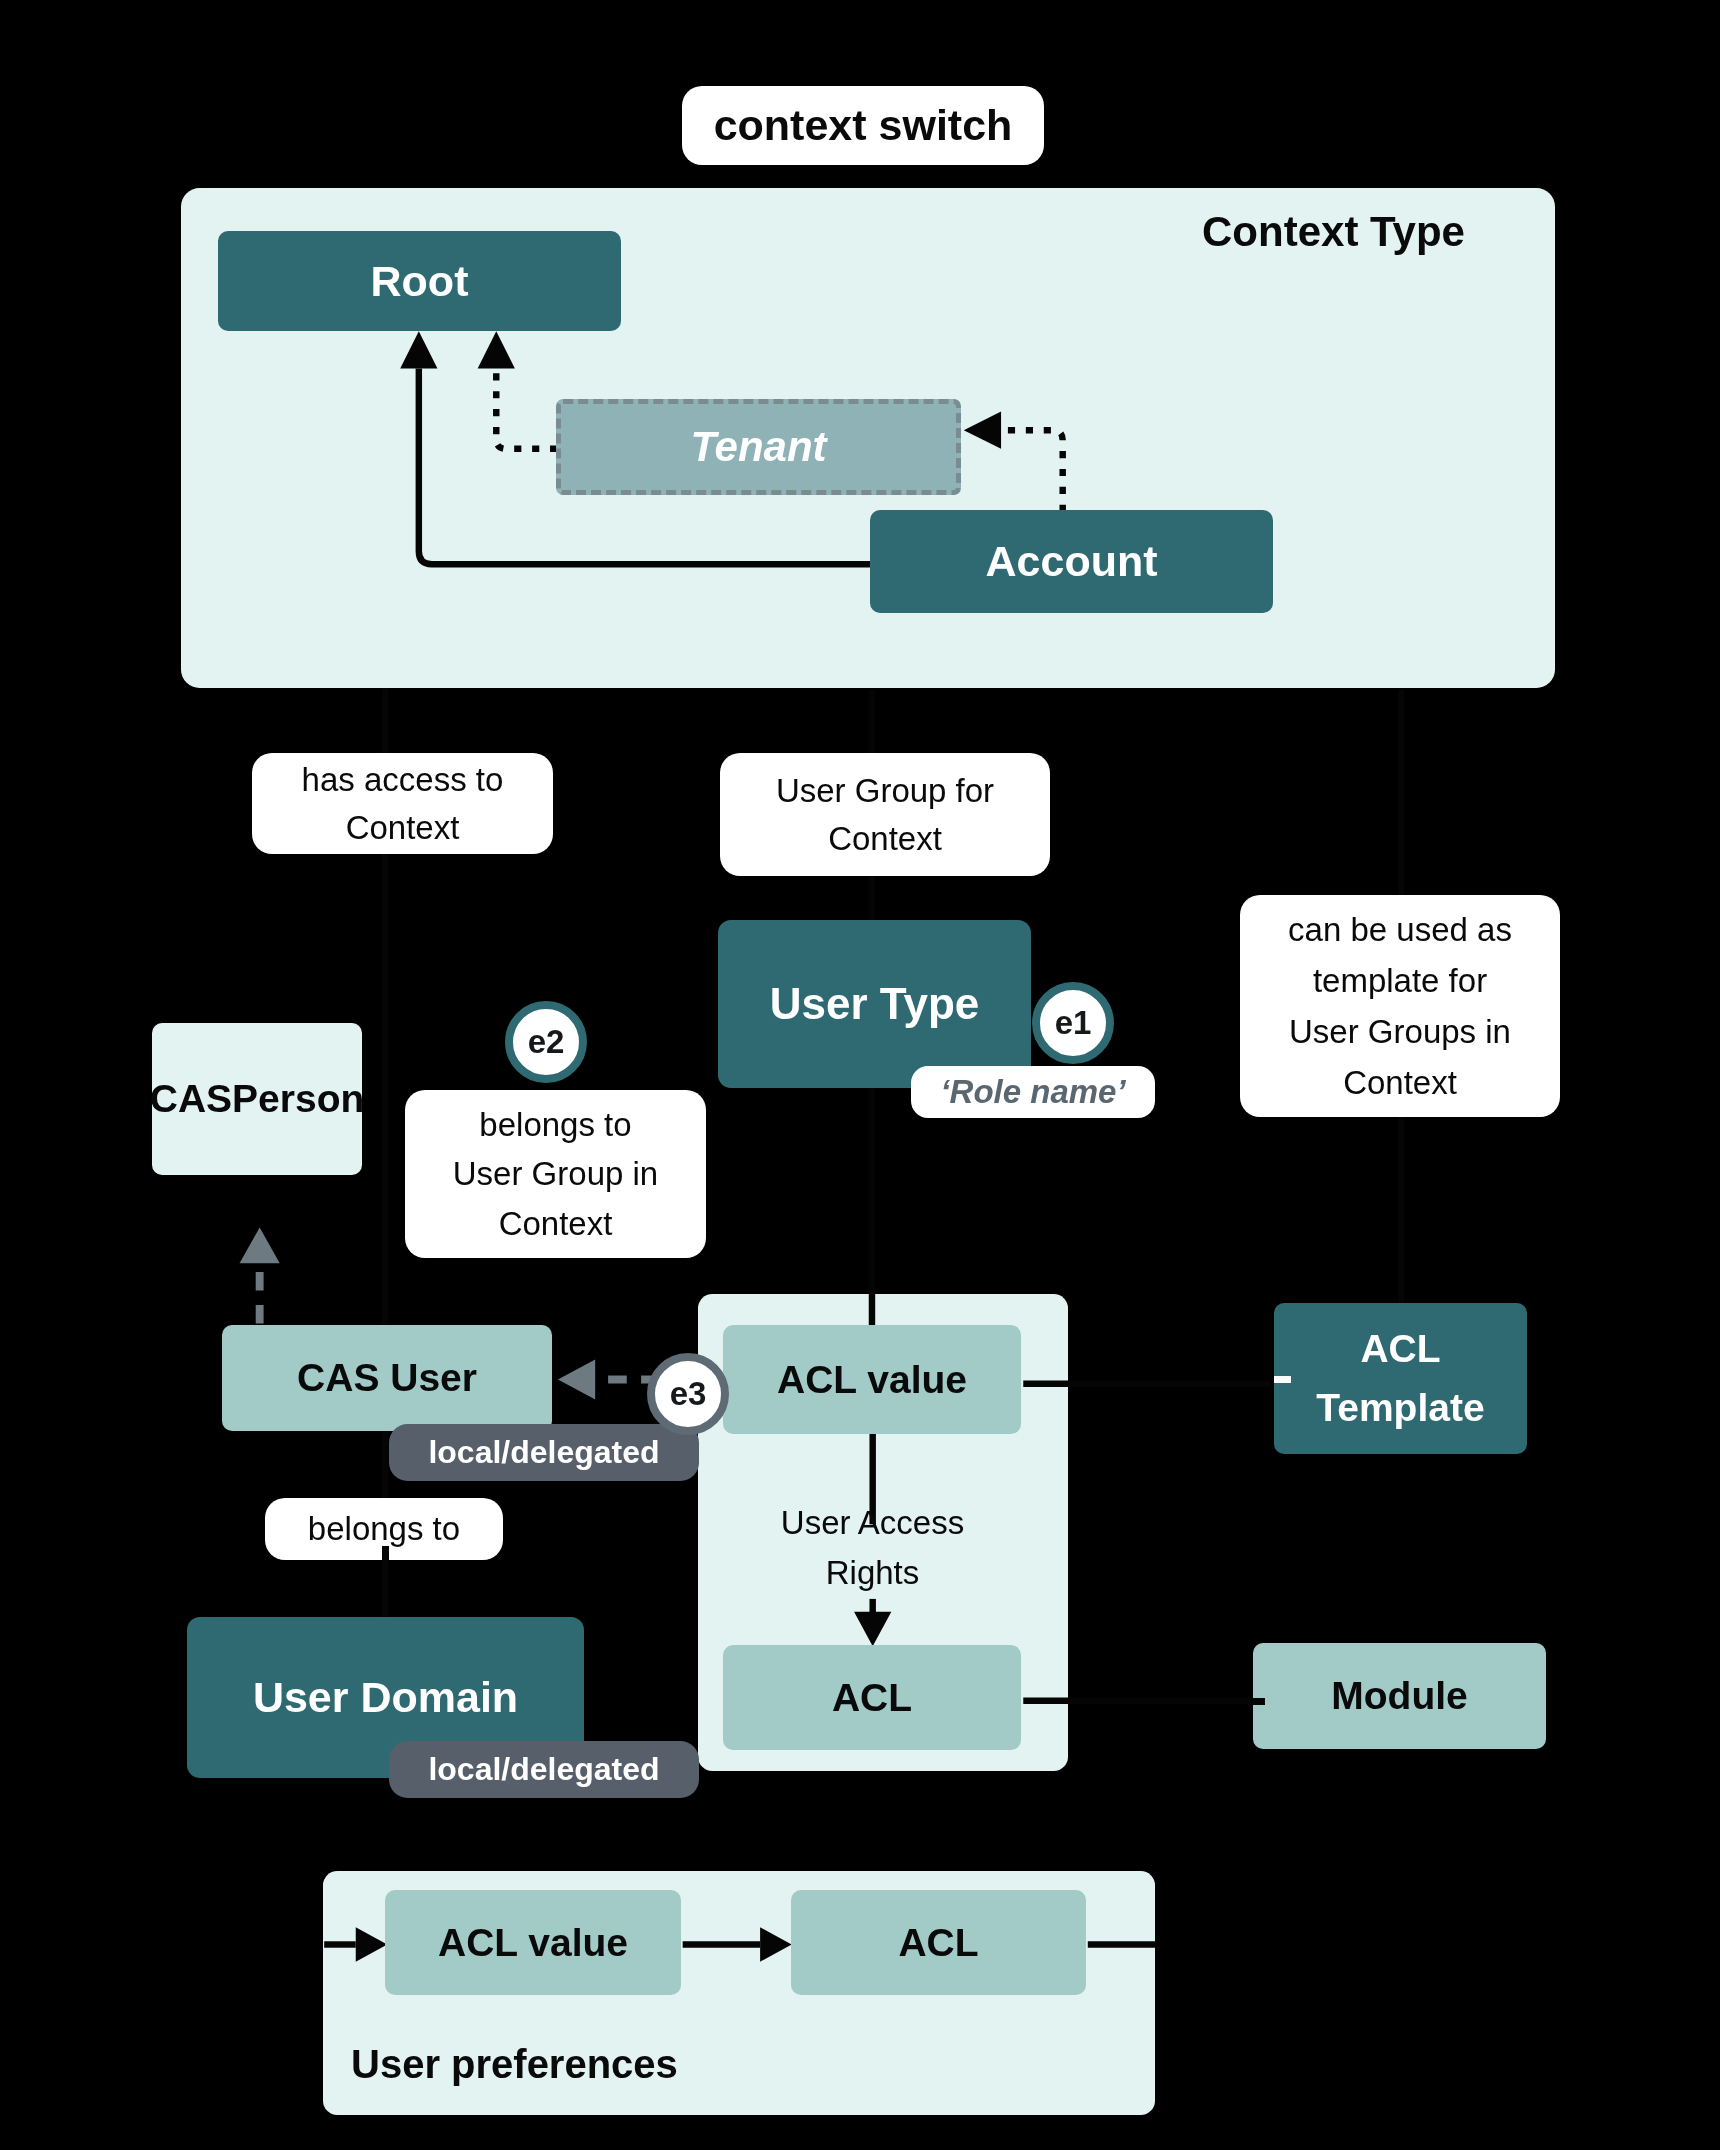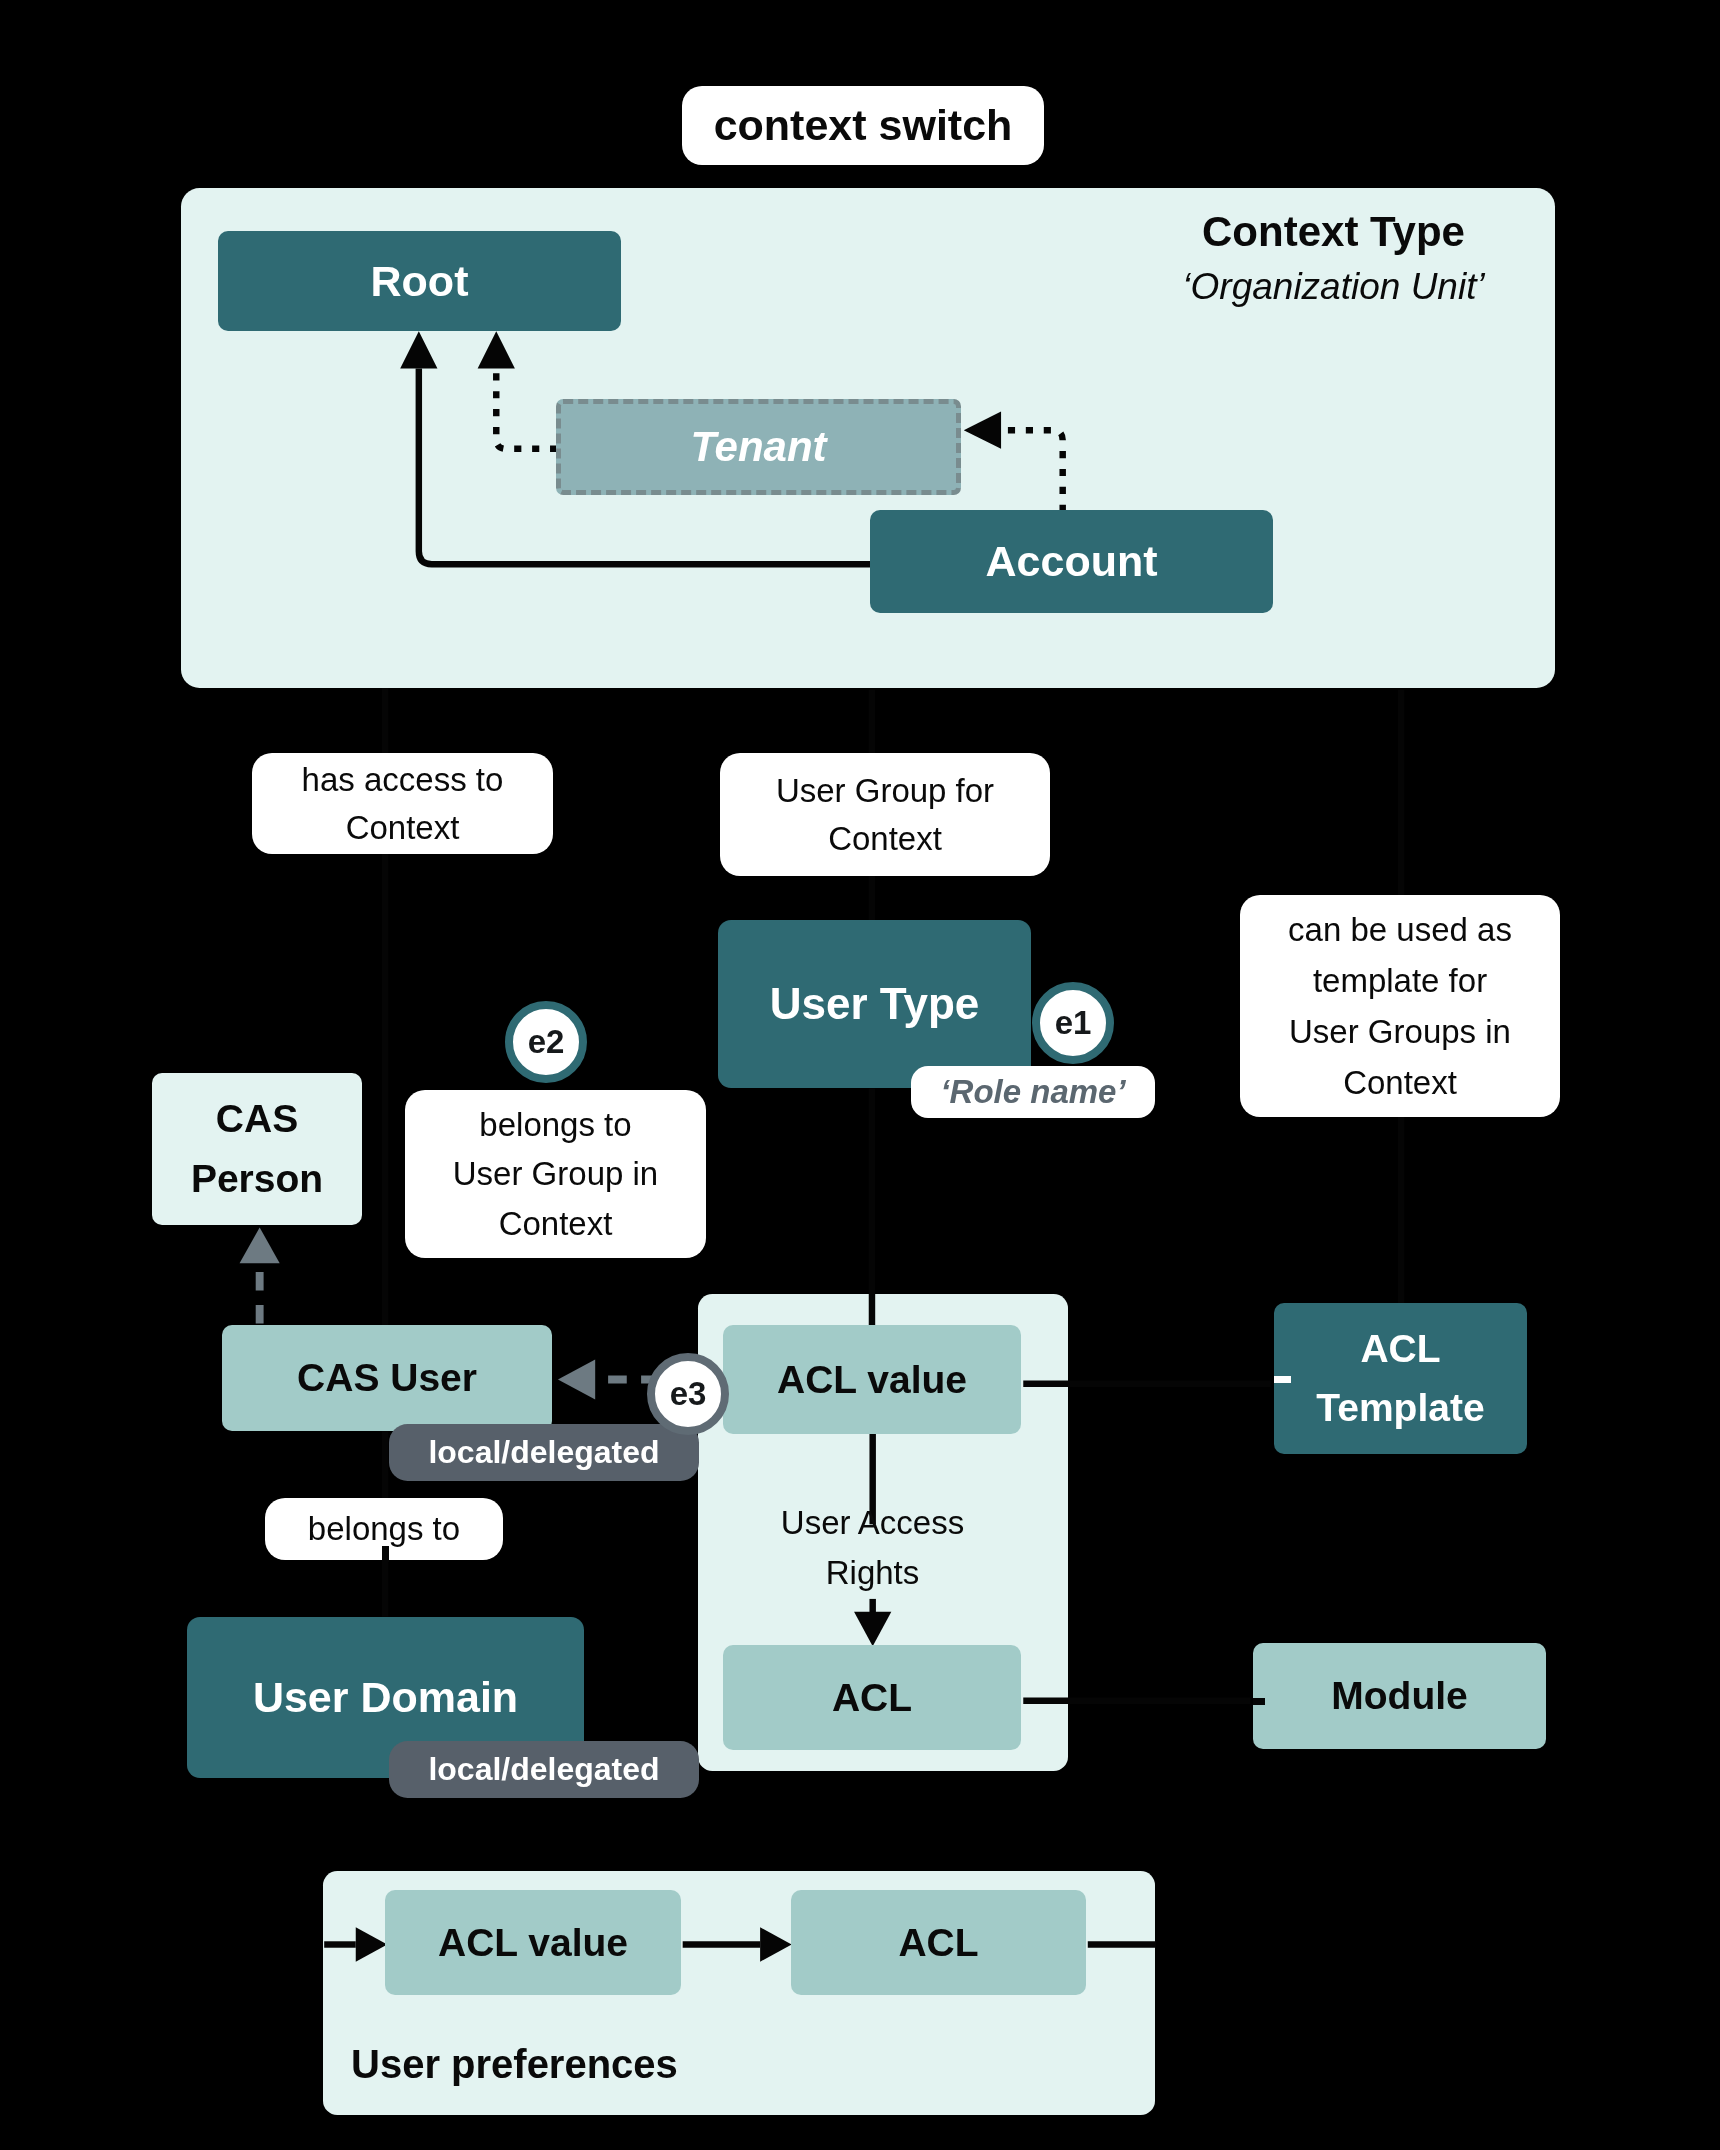--- a/index.html
+++ b/index.html
@@ -77,21 +77,20 @@
   <path d="M 1012 1924 L 830 1924" style="stroke:var(--gray-line);stroke-width:11;stroke-dasharray:26 20;"></path>
   <polygon points="778,1924 830,1896 830,1952" style="fill:var(--gray-line);"></polygon>
 </svg>
 
 <div class="abs bubble" style="left:682px;top:86px;width:362px;height:79px;font-size:43px;font-weight:700;">
   <span>context switch</span>
 </div>
 
 <div class="abs ctype" style="left:1133px;top:208px;width:401px;">
   <div class="t1">Context Type</div>
-  <div class="t2">‘Organization Unit’</div>
 </div>
 
 <div class="abs node dark" style="left:218px;top:231px;width:403px;height:100px;font-size:43px;">
   <span>Root</span>
 </div>
 
 <div class="abs node" style="left:556px;top:399px;width:405px;height:96px;background:var(--tenant-fill);
             border:5.7px dashed var(--tenant-border);color:var(--white);
             font-style:italic;font-weight:700;font-size:42px;border-radius:7.2px;">
   <span>Tenant</span>
@@ -134,21 +133,21 @@
 <div class="abs badge teal" style="left:505px;top:1001px;width:82px;height:82px;">
   <span>e2</span>
 </div>
 
 <div class="abs bubble" style="left:405px;top:1090px;width:301px;height:168px;font-size:33px;line-height:1.5;">
   <div>belongs to</div>
   <div>User Group in</div>
   <div>Context</div>
 </div>
 
-<div class="abs node pale" style="left:152px;top:1073px;width:210px;height:152px;font-size:39px;flex-direction:column;line-height:1.55;">
+<div class="abs node pale" style="left:152px;top:1023px;width:210px;height:152px;font-size:39px;line-height:1.55;">
   <div>CAS</div>
   <div>Person</div>
 </div>
 
 <div class="abs node light" style="left:222px;top:1325px;width:330px;height:106px;font-size:39px;">
   <span>CAS User</span>
 </div>
 
 <div class="abs pill" style="left:389px;top:1424px;width:310px;height:57px;font-size:32px;">
   <span>local/delegated</span>

